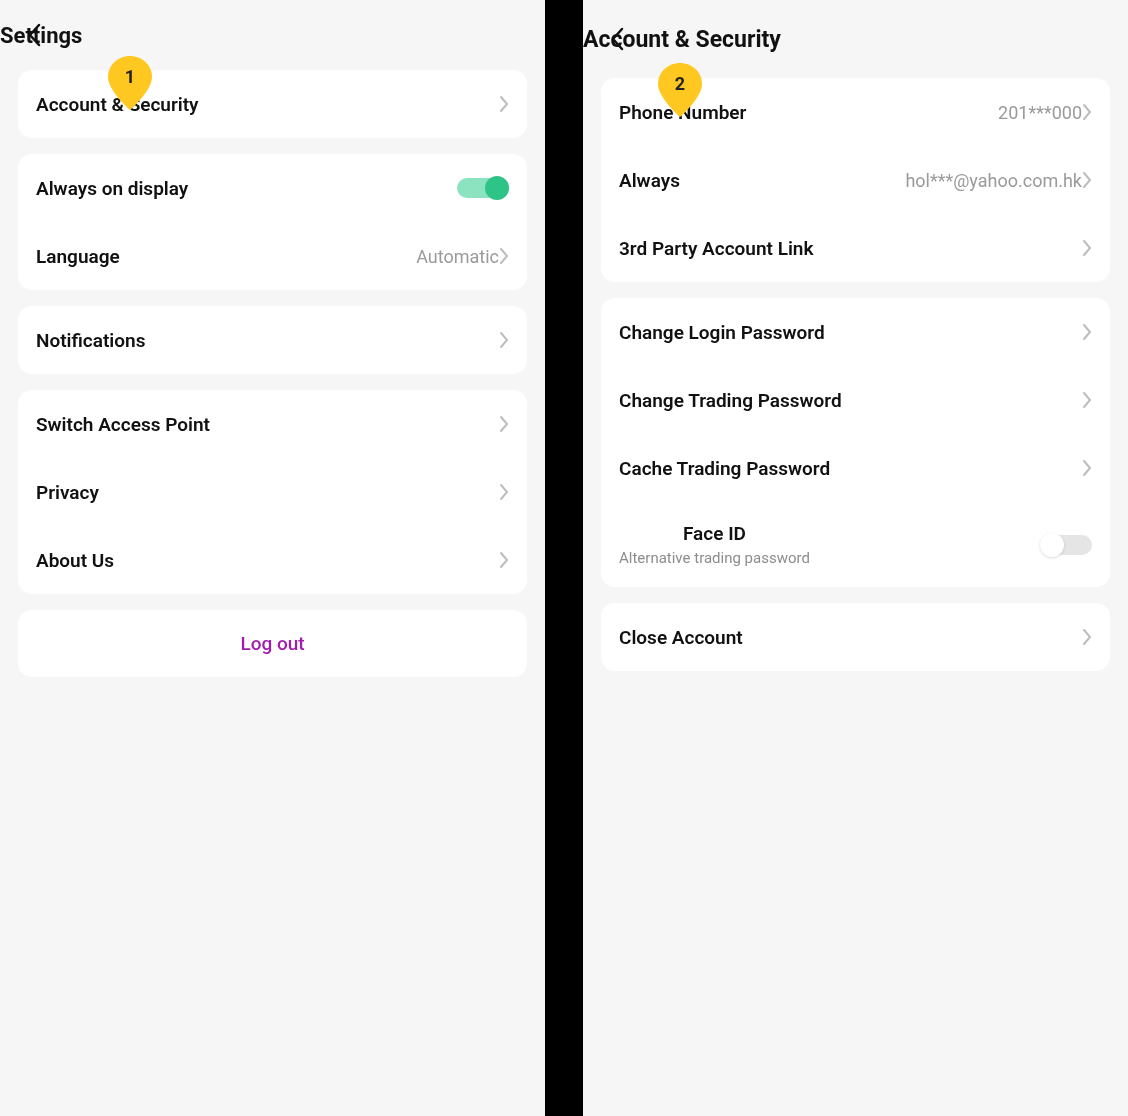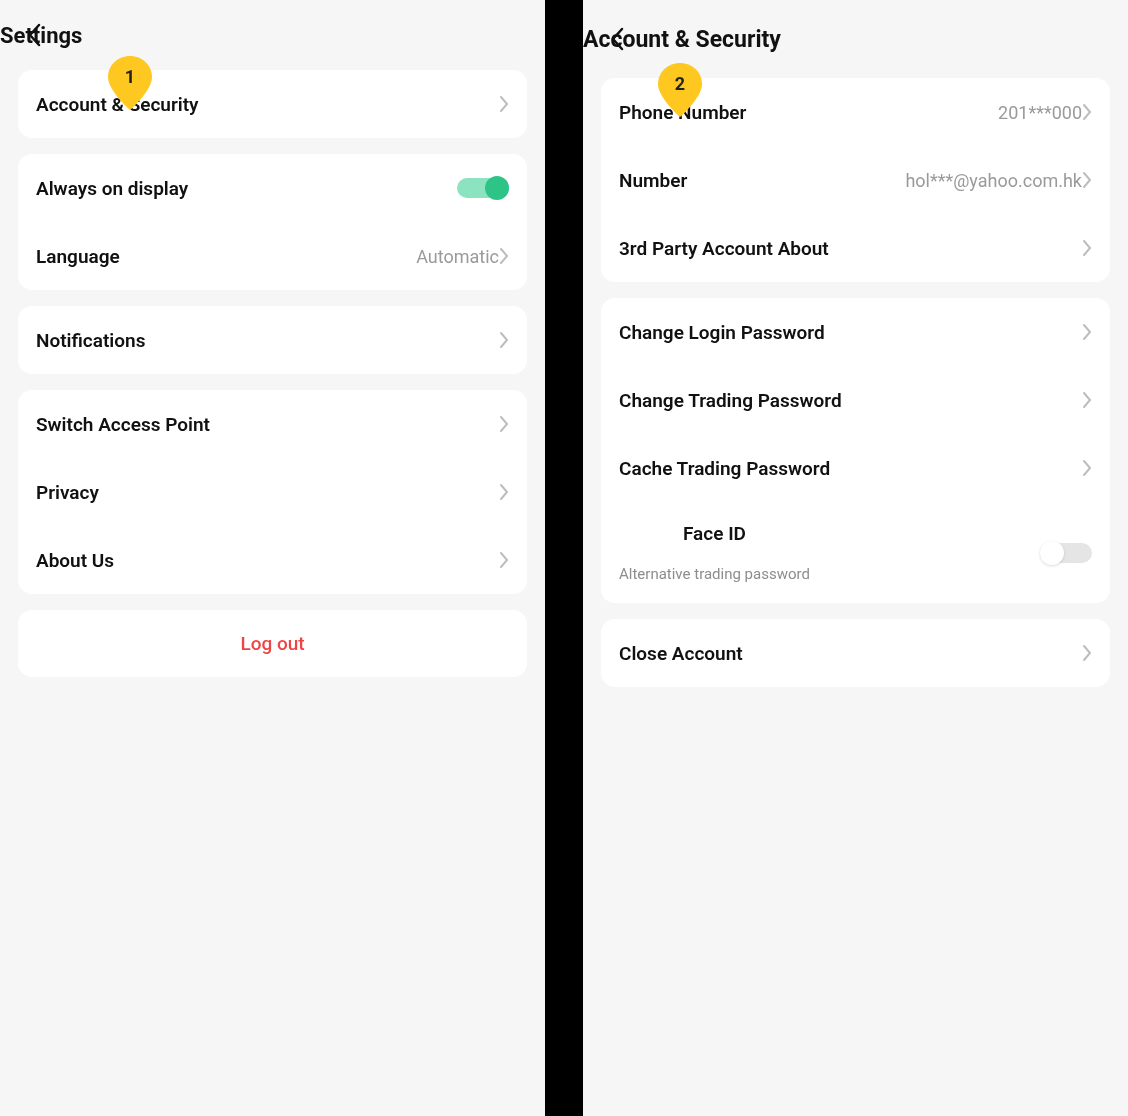--- a/index.html
+++ b/index.html
@@ -58,21 +58,21 @@
     cursor: pointer;
   }
   .row-label {
     font-size: 19px;
     font-weight: 600;
     color: #111;
   }
   .row-sub {
     font-size: 15px;
     color: #8d8d8d;
-    margin-top: 20px;
+    margin-top: 4px;
     font-weight: 400;
   }
   .row-left { display: flex; flex-direction: column; align-items: center; }
   .row-right {
     display: flex;
     align-items: center;
   }
   .row-value {
     font-size: 18px;
     color: #9a9a9a;
@@ -102,21 +102,21 @@
   }
   .toggle.on  .track { background: #8be3c0; }
   .toggle.on  .knob  { background: #2fc487; right: 0; }
   .toggle.off .track { background: #e5e5e5; }
   .toggle.off .knob  { background: #fff; left: 0; box-shadow: 0 1px 3px rgba(0,0,0,0.15); }
 
   .logout {
     text-align: center;
     font-size: 19px;
     font-weight: 500;
-    color: #ef4444;
+    color: #a21caf;
     padding: 22px;
   }
 
   
   .pin {
     position: absolute;
     width: 44px; height: 54px;
     z-index: 10;
     pointer-events: none;
   }
@@ -258,32 +258,32 @@
         <div class="row-right">
           <span class="row-value">201***000</span>
           <span class="chevron">
               <svg viewBox="0 0 10 18">
                 <path d="M2 2 L8 9 L2 16" stroke="#bdbdbd" stroke-width="2" fill="none" stroke-linecap="round" stroke-linejoin="round"></path>
               </svg>
             </span>
         </div>
       </div>
       <div class="row">
-        <span class="row-label">Number</span>
+        <span class="row-label">Always</span>
         <div class="row-right">
           <span class="row-value">hol***@yahoo.com.hk</span>
           <span class="chevron">
               <svg viewBox="0 0 10 18">
                 <path d="M2 2 L8 9 L2 16" stroke="#bdbdbd" stroke-width="2" fill="none" stroke-linecap="round" stroke-linejoin="round"></path>
               </svg>
             </span>
         </div>
       </div>
       <div class="row">
-        <span class="row-label">3rd Party Account About</span>
+        <span class="row-label">3rd Party Account Link</span>
         <span class="chevron">
             <svg viewBox="0 0 10 18">
               <path d="M2 2 L8 9 L2 16" stroke="#bdbdbd" stroke-width="2" fill="none" stroke-linecap="round" stroke-linejoin="round"></path>
             </svg>
           </span>
       </div>
     </div>
 
     <div class="card">
       <div class="row">

